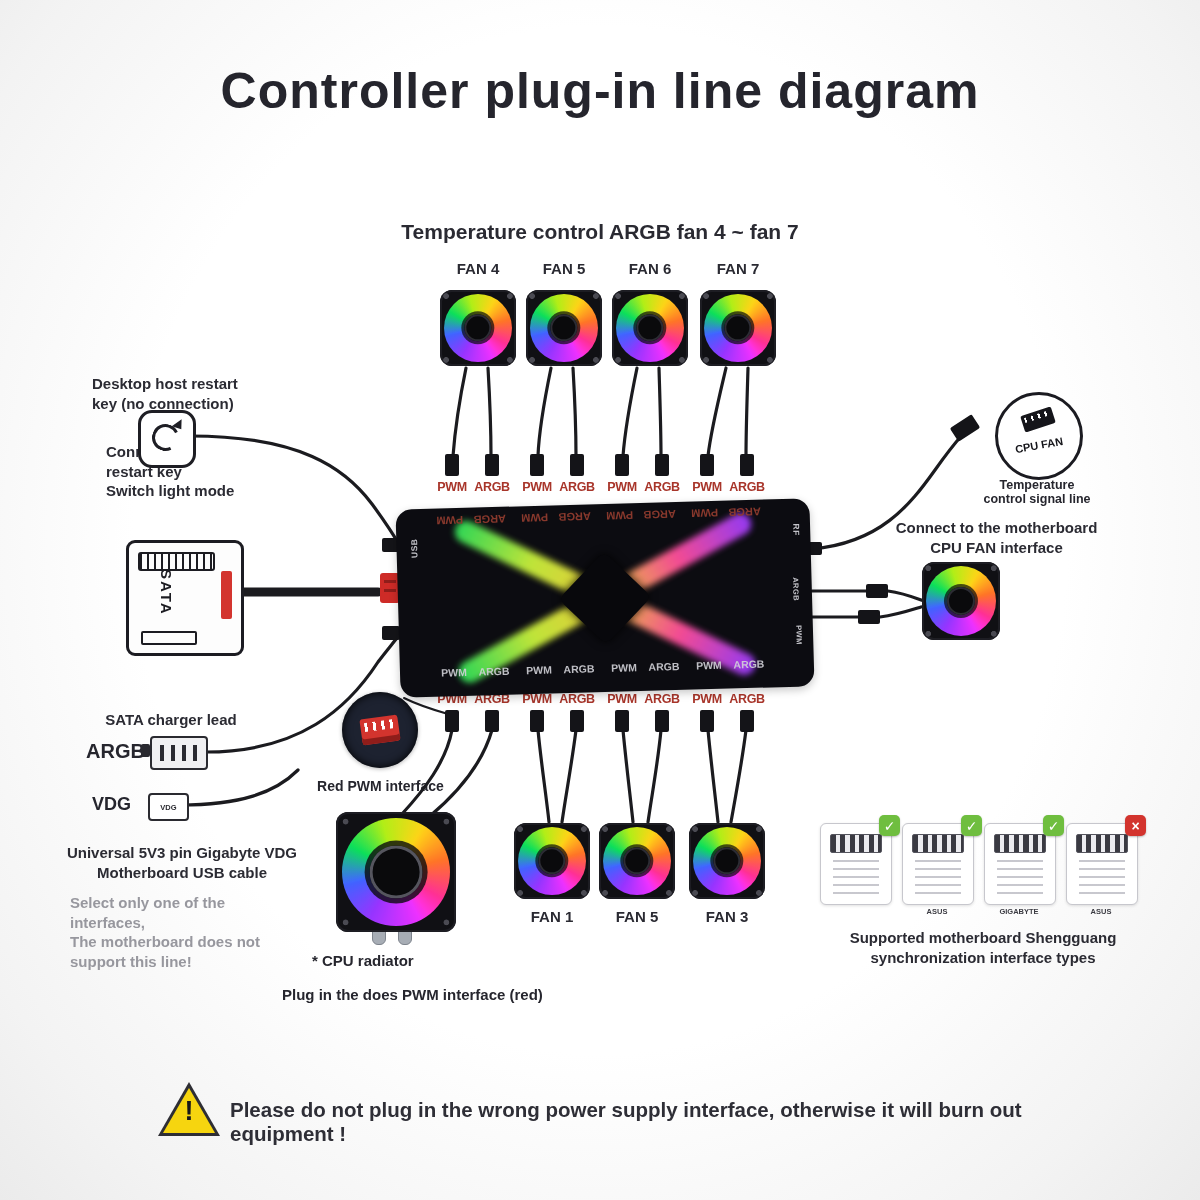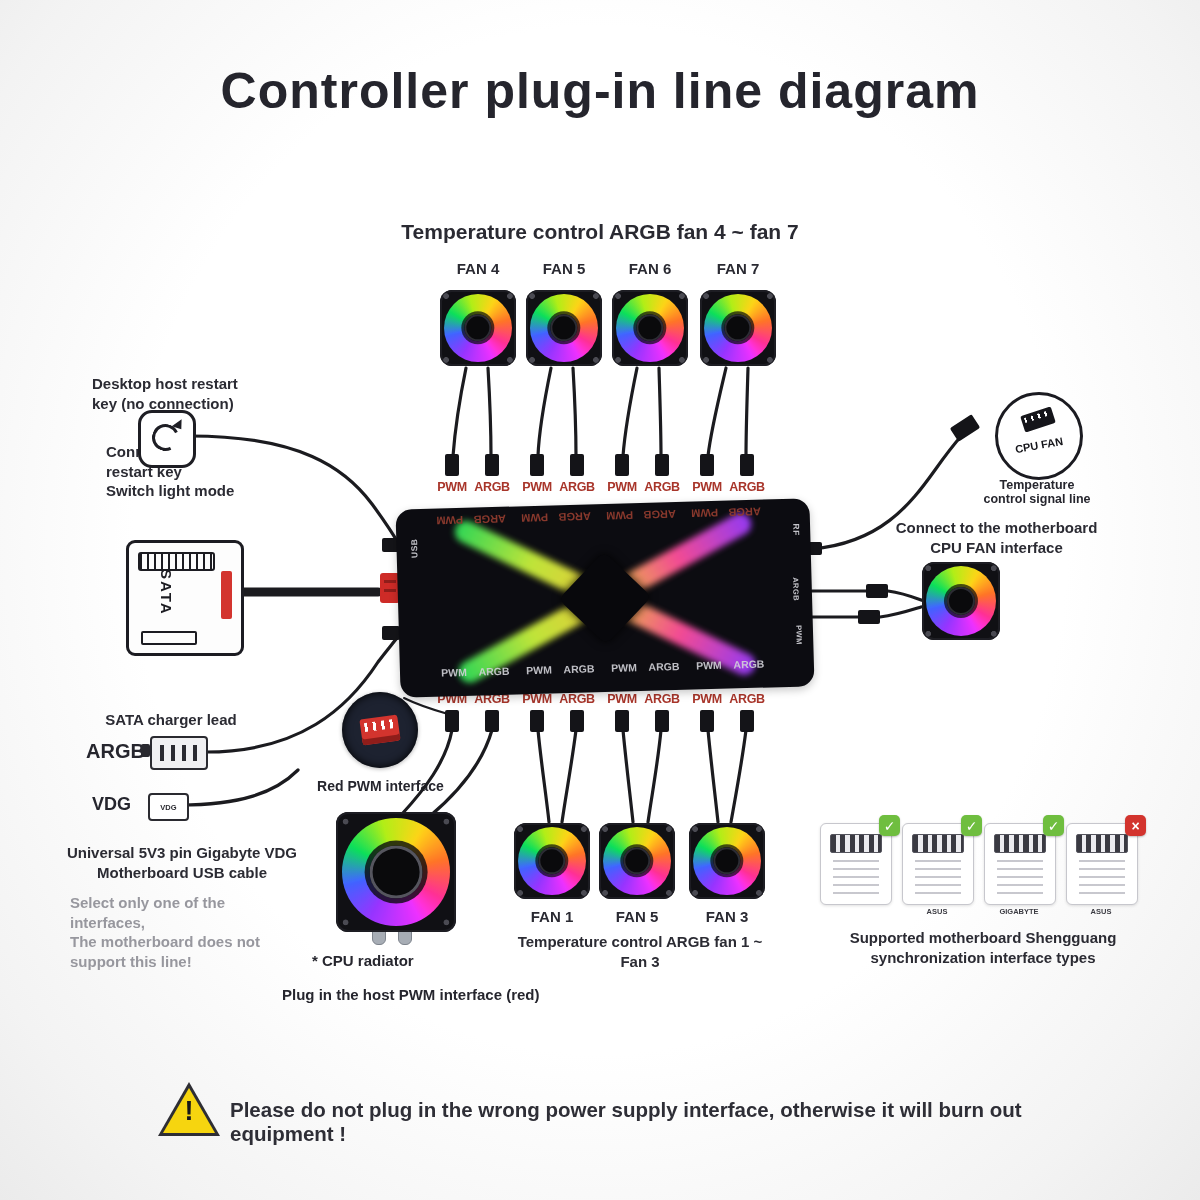--- a/index.html
+++ b/index.html
@@ -303,39 +303,37 @@
     </div>
   <div class="abs ctr b" style="left:308px;top:778px;width:145px;font-size:14px;">Red PWM interface</div>
 
   <div class="abs fan radiator" style="left:336px;top:812px;width:120px;height:120px;">
       <div class="disc"></div>
       <div class="hub"></div>
     </div>
   <div class="abs pipe" style="left:372px;top:930px;"></div>
   <div class="abs pipe" style="left:398px;top:930px;"></div>
   <div class="abs b" style="left:312px;top:952px;font-size:15px;">* CPU radiator</div>
-  <div class="abs b" style="left:282px;top:986px;font-size:15px;">Plug in the host PWM interface (red)</div>
+  <div class="abs b" style="left:282px;top:986px;font-size:15px;">Plug in the does PWM interface (red)</div>
 
   <div class="abs fan" style="left:514px;top:823px;width:76px;height:76px;">
       <div class="disc"></div>
       <div class="hub"></div>
     </div>
   <div class="abs fan" style="left:599px;top:823px;width:76px;height:76px;">
       <div class="disc"></div>
       <div class="hub"></div>
     </div>
   <div class="abs fan" style="left:689px;top:823px;width:76px;height:76px;">
       <div class="disc"></div>
       <div class="hub"></div>
     </div>
   <div class="abs fanlbl" style="left:514px;top:908px;">FAN 1</div>
   <div class="abs fanlbl" style="left:599px;top:908px;">FAN 5</div>
   <div class="abs fanlbl" style="left:689px;top:908px;">FAN 3</div>
-  <div class="abs sm b ml ctr" style="left:505px;top:932px;width:270px;">Temperature control ARGB fan 1 ~
-Fan 3</div>
 
   <div class="abs board" style="left:820px;top:823px;">
     <div class="pins"></div>
       <div class="trace"></div>
     <div class="badge ok">✓</div>
   </div>
   <div class="abs board" style="left:902px;top:823px;">
     <div class="pins"></div>
       <div class="trace"></div>
     <div class="badge ok">✓</div>

